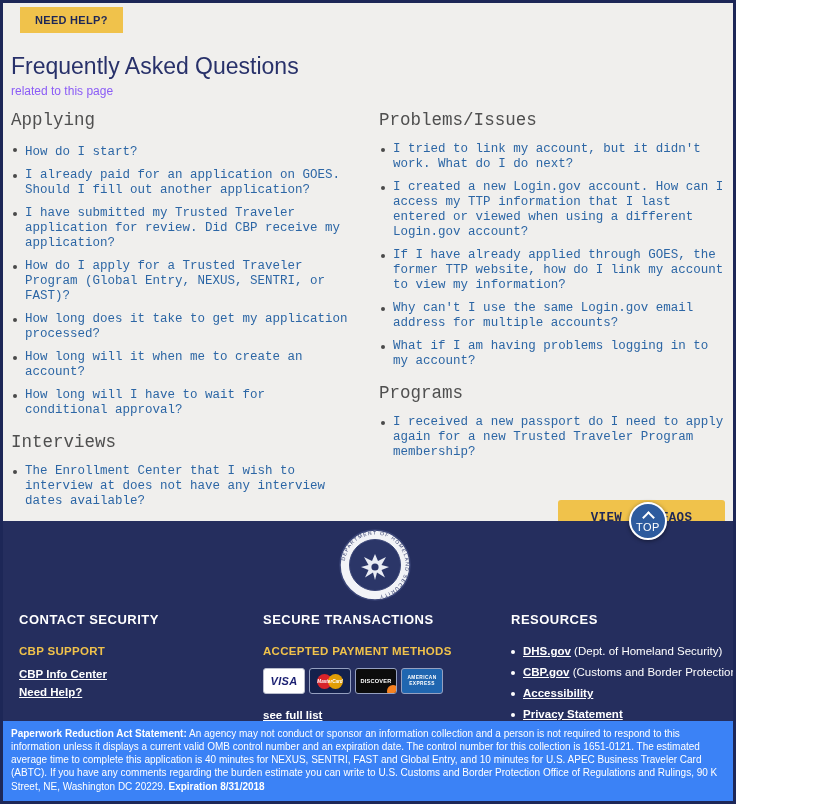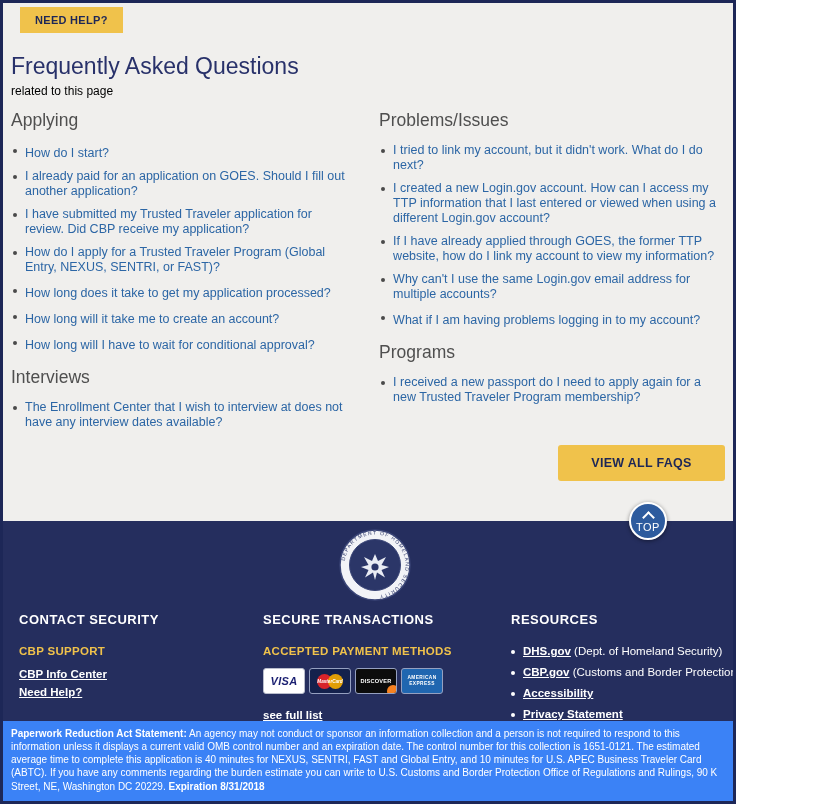--- a/index.html
+++ b/index.html
@@ -18,23 +18,23 @@
   .topbar { height: 30px; padding: 4px 0 0 17px; }
   .need-help {
     background: #f0c24b; color: #1d2757;
     border: none; font-family: inherit;
     font-size: 11px; font-weight: bold; letter-spacing: .3px;
     padding: 7px 15px; cursor: pointer;
   }
 
   main { height: 488px; padding: 0 8px; }
   h1.page-title { font-size: 23px; font-weight: 400; color: #28316a; margin: 20px 0 4px; }
-  .subtitle { font-size: 12px; color: #000000; margin-bottom: 10px; }
-
-  .columns { display: flex; gap: 27px; }
+  .subtitle { font-size: 12px; color: #8b5cf6; margin-bottom: 10px; }
+
+  .columns { display: flex; gap: 27px; font-family: Liberation Mono, monospace; }
   .col { width: 357px; }
   .col.right { width: 362px; }
 
   h2.section { font-size: 17.5px; font-weight: 400; color: #4f4f4f; margin: 14px 0 12px; }
   .col h2.section:first-child { margin-top: 2px; }
 
   ul.faq { list-style: none; margin: 0; }
   ul.faq li { position: relative; padding-left: 14px; margin-bottom: 8px; }
   ul.faq li::before {
     content: ""; position: absolute; left: 2px; top: 6px;
@@ -138,21 +138,21 @@
     <div class="columns">
 
       <div class="col left">
         <h2 class="section">Applying</h2>
         <ul class="faq">
           <li><a>How do I start?</a></li>
           <li><a>I already paid for an application on GOES. Should I fill out another application?</a></li>
           <li><a>I have submitted my Trusted Traveler application for review. Did CBP receive my application?</a></li>
           <li><a>How do I apply for a Trusted Traveler Program (Global Entry, NEXUS, SENTRI, or FAST)?</a></li>
           <li><a>How long does it take to get my application processed?</a></li>
-          <li><a>How long will it take me to create an account?</a></li>
+          <li><a>How long will it when me to create an account?</a></li>
           <li><a>How long will I have to wait for conditional approval?</a></li>
         </ul>
 
         <h2 class="section">Interviews</h2>
         <ul class="faq">
           <li><a>The Enrollment Center that I wish to interview at does not have any interview dates available?</a></li>
         </ul>
 
       </div>
 

